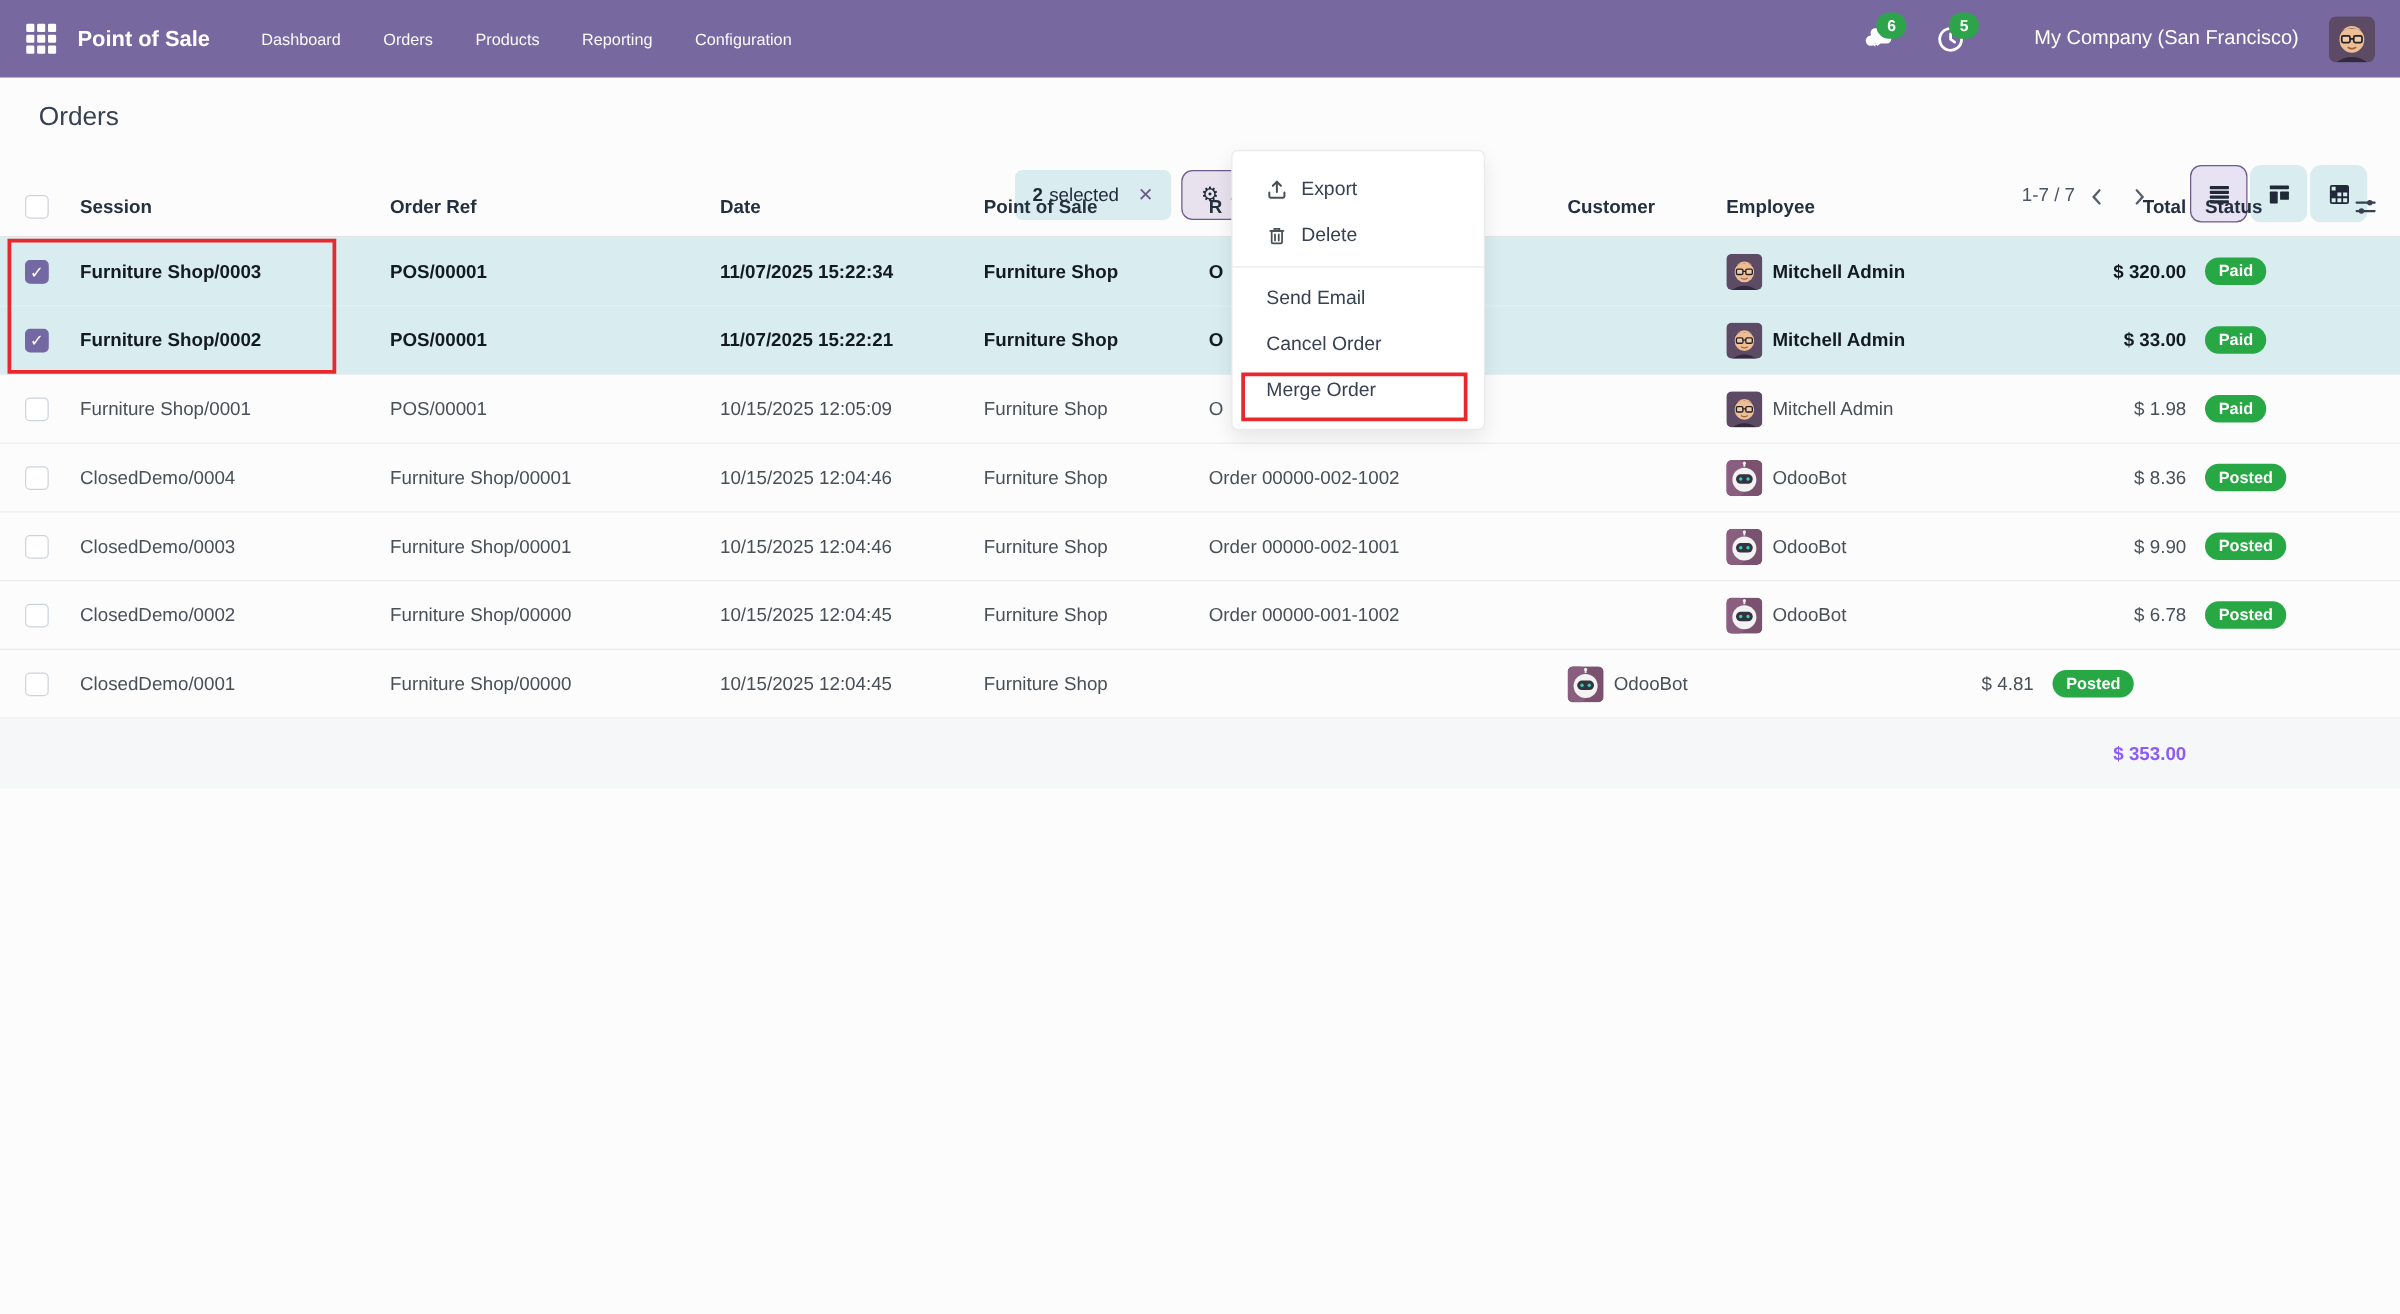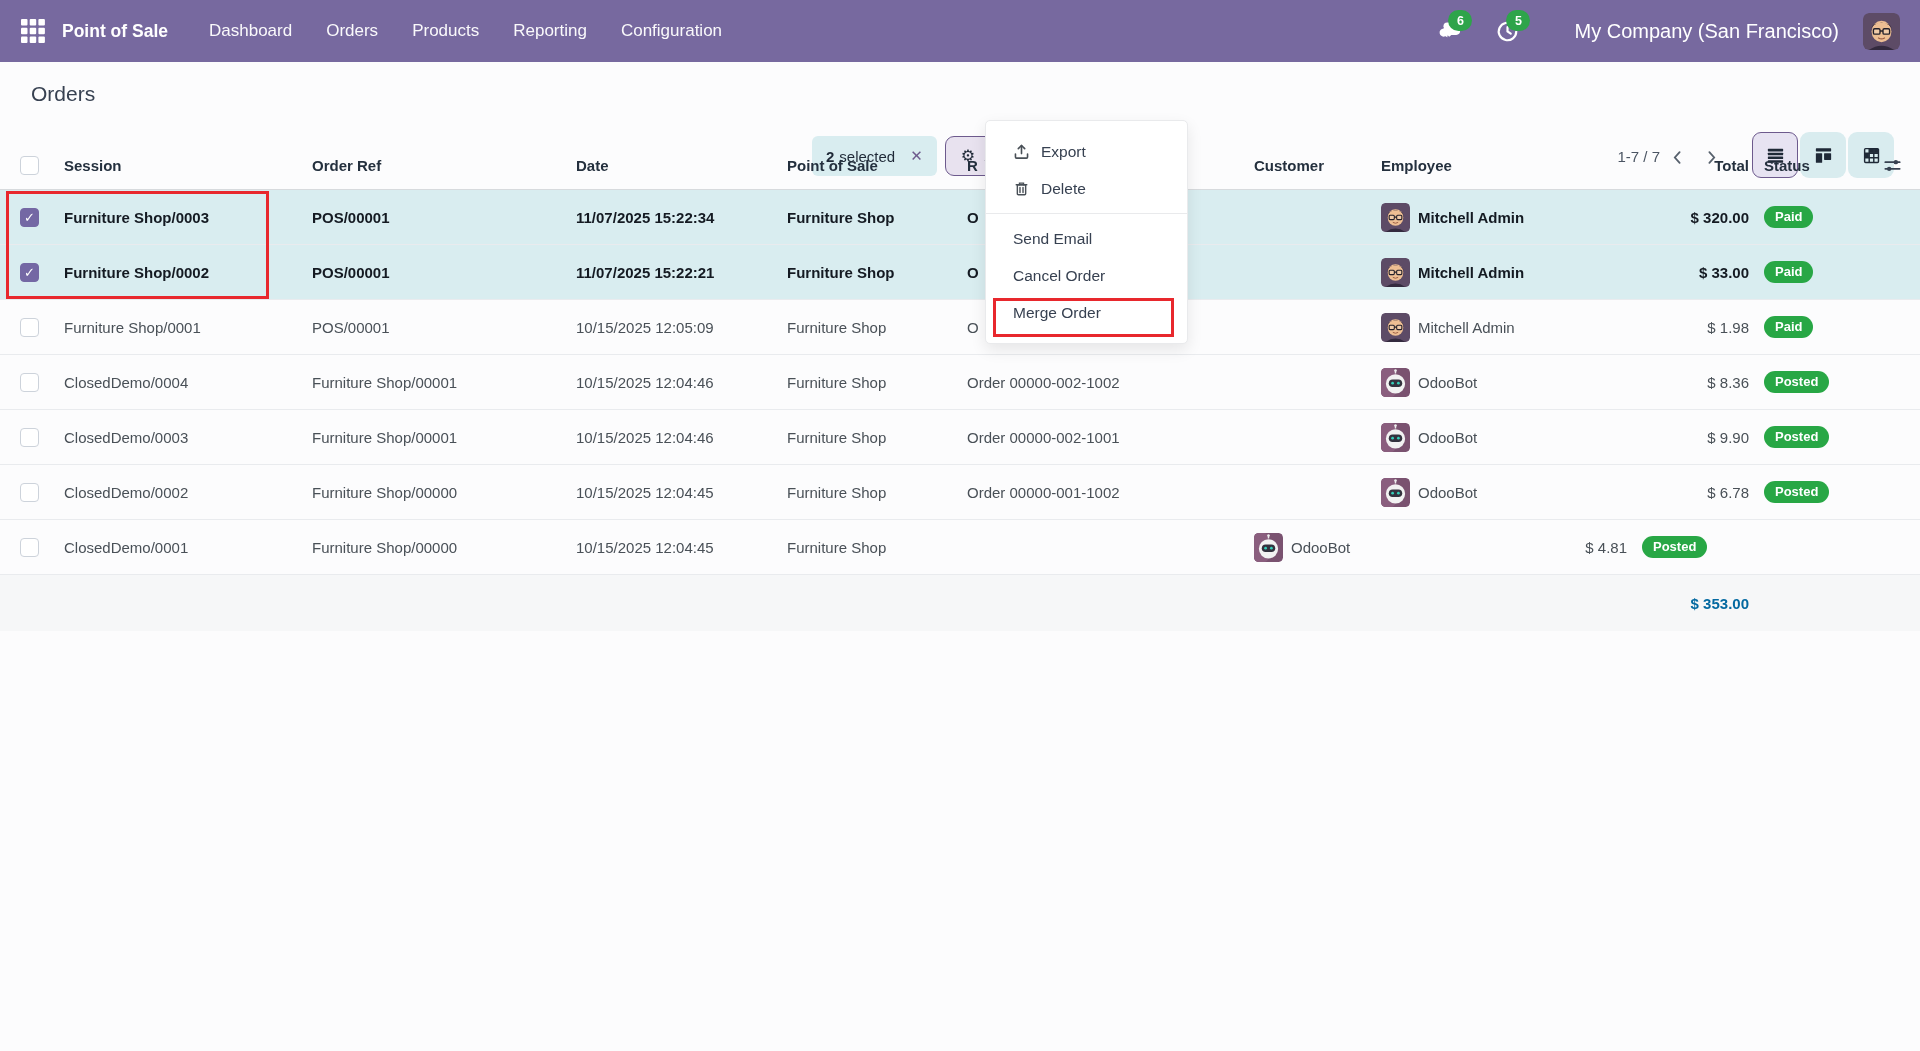--- a/index.html
+++ b/index.html
@@ -6,30 +6,30 @@
   html,body { width:1920px; height:1051px; overflow:hidden;
     font-family:"Liberation Sans","DejaVu Sans",sans-serif; background:#fcfcfd; }
 
   
   .navbar { height:62px; background:#77699f; display:flex; align-items:center;
     color:#fff; padding:0 20px 0 18px; position:relative; z-index:50; }
   .apps-btn { width:30px; height:30px; display:flex; align-items:center; justify-content:center;
     cursor:pointer; margin-right:14px; }
   .brand { font-size:17.5px; font-weight:700; margin-right:28px; white-space:nowrap; cursor:pointer;}
   .nav-menu { display:flex; gap:8px; }
-  .nav-menu .nav-item { font-size:17px; padding:8px 13px; border-radius:4px; cursor:pointer;
+  .nav-menu .nav-item { font-size:13px; padding:8px 13px; border-radius:4px; cursor:pointer;
     color:rgba(255,255,255,.96); white-space:nowrap; }
   .nav-spacer { flex:1; }
   .nav-right { display:flex; align-items:center; gap:10px; }
   .icon-wrap { position:relative; width:34px; height:34px; display:flex; align-items:center;
     justify-content:center; cursor:pointer; margin-right:14px;}
   .count-badge { position:absolute; top:-4px; left:16px; background:#2ea44a; color:#fff;
     font-size:12.5px; font-weight:700; min-width:24px; height:21px; border-radius:11px;
     display:flex; align-items:center; justify-content:center; padding:0 6px; }
-  .company { font-size:20px; margin:0 14px 0 26px; white-space:nowrap; cursor:pointer;}
+  .company { font-size:16px; margin:0 14px 0 26px; white-space:nowrap; cursor:pointer;}
   .nav-avatar { width:37px; height:37px; border-radius:6px; overflow:hidden; cursor:pointer; }
   .nav-avatar svg { display:block; width:100%; height:100%; }
 
   
   .control { position:relative; height:79px; padding:12px 26px 0 31px;
     display:flex; align-items:flex-start; }
   .page-title { font-size:21px; font-weight:400; color:#374151; line-height:40px; }
   .center-group { position:absolute; left:812px; top:74px; display:flex; gap:8px; }
   .sel-pill { height:40px; background:#d9edf0; border-radius:6px; display:flex; align-items:center;
     padding:0 14px; font-size:15px; color:#1f2937; gap:5px; }
@@ -66,21 +66,21 @@
   .row.selected .cell { color:#141a22; font-weight:600; }
   .cb { width:19px; height:19px; border:1px solid #cdd3db; border-radius:4px; background:#fff;
     display:inline-flex; align-items:center; justify-content:center; cursor:pointer; flex:none; }
   .cb.checked { background:#7468a4; border-color:#7468a4; }
   .cb.checked::after { content:"✓"; color:#fff; font-size:13px; font-weight:700; line-height:1; }
   .avatar { width:29px; height:29px; border-radius:4px; overflow:hidden; margin-right:8px; flex:none; }
   .avatar svg { display:block; width:100%; height:100%; }
   .badge { background:#28a745; color:#fff; font-size:13px; font-weight:700; border-radius:20px;
     padding:4px 11px; line-height:1.15; }
   .list-footer { height:56px; background:#f6f7f8; }
-  .list-footer .c-total { font-weight:700; color:#0369a1; }
+  .list-footer .c-total { font-weight:700; color:#8b5cf6; }
 
   
   .dropdown { position:absolute; left:985px; top:120px; width:203px; background:#fff;
     border:1px solid #e9eaec; border-radius:5px; box-shadow:0 6px 16px rgba(0,0,0,.09);
     padding:12px 0; z-index:60; }
   .dd-item { height:37px; display:flex; align-items:center; gap:11px; padding:0 12px 0 27px;
     font-size:15.5px; color:#374151; cursor:pointer; }
   .dd-item svg { flex:none; }
   .dd-divider { height:0; border-top:1px solid #e9eaec; margin:6px 0; }
 

